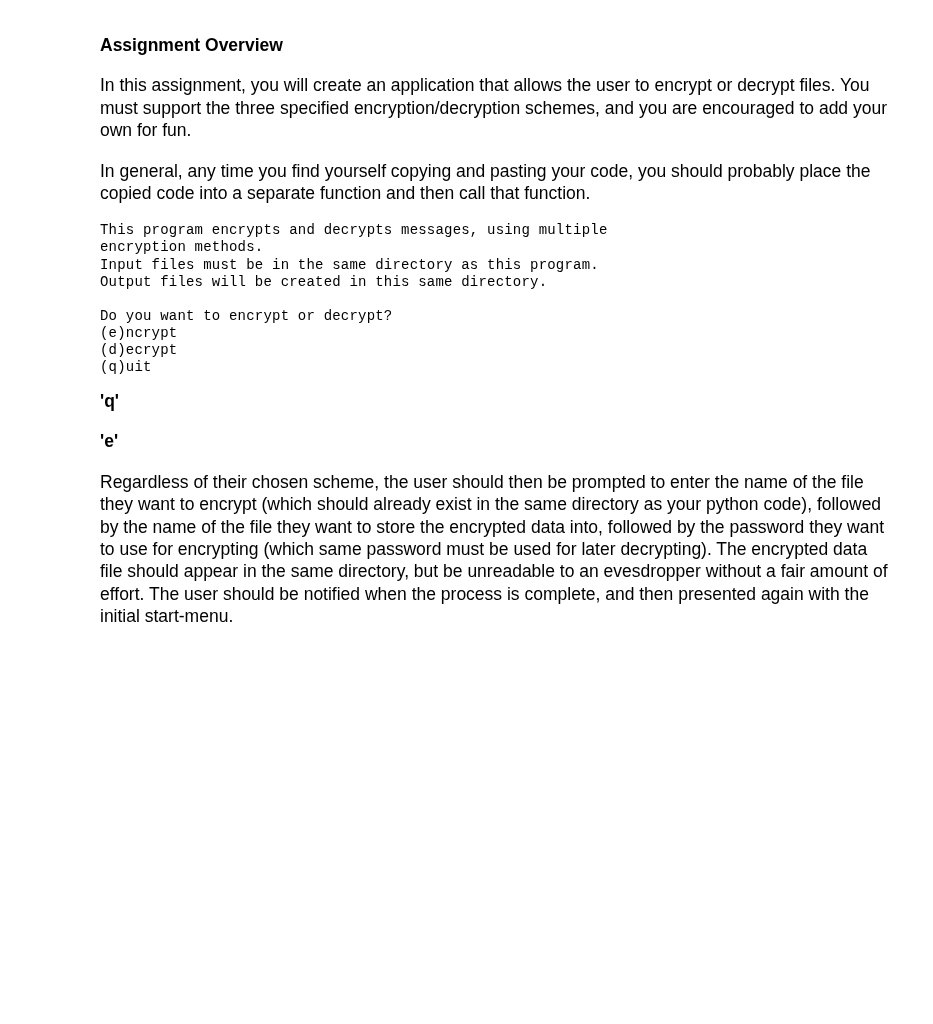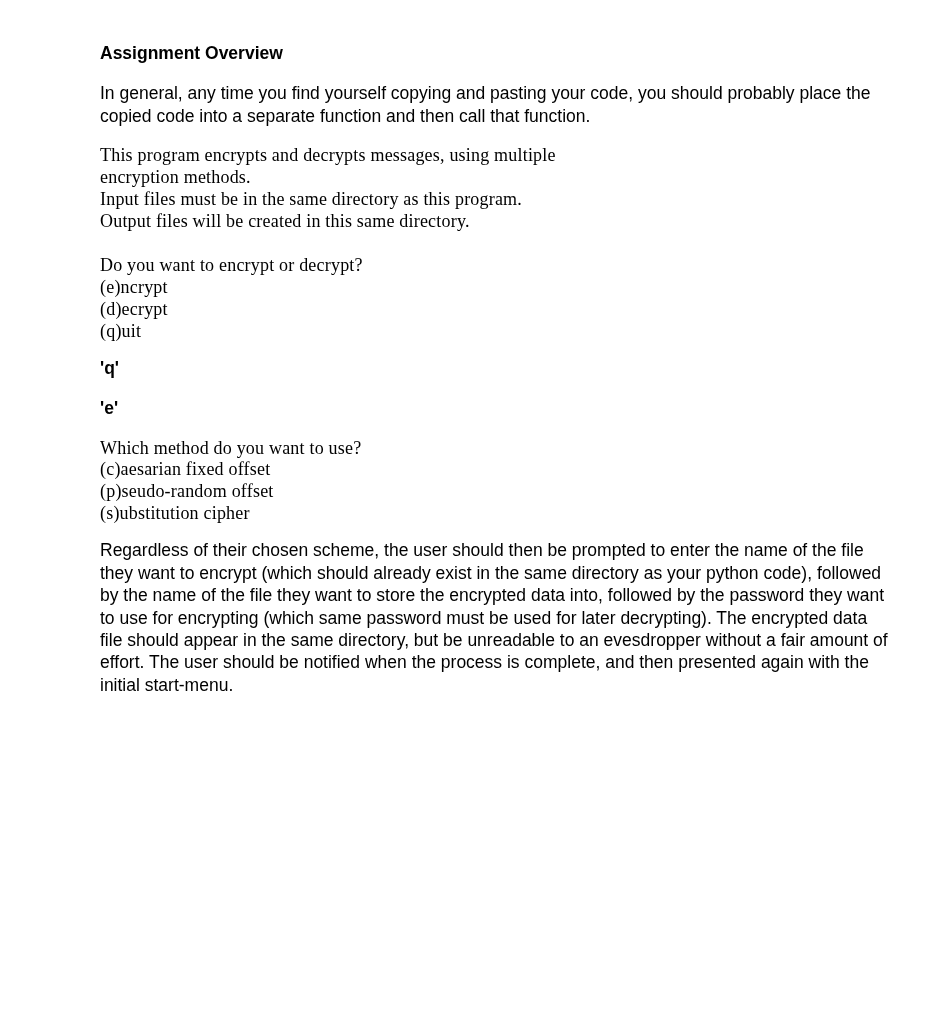--- a/index.html
+++ b/index.html
@@ -6,46 +6,47 @@
     margin: 0;
     padding: 0;
     background: #ffffff;
     font-family: Arial, Helvetica, sans-serif;
     font-size: 17.5px;
     color: #000000;
     width: 933px;
     line-height: 1.28;
   }
   .page {
-    padding: 36px 44px 20px 100px;
+    padding: 28px 44px 20px 100px;
   }
   .heading {
     font-weight: bold;
     margin-top: 6px;
     margin-bottom: 18px;
   }
   .para {
     margin-bottom: 18px;
   }
   .mono {
-    font-family: Liberation Serif, serif;
-    font-size: 18px;
+    font-family: Liberation Mono, monospace;
+    font-size: 14px;
     white-space: pre;
     line-height: 1.22;
     margin-bottom: 14px;
     letter-spacing: 0.2px;
   }
 </style>
 </head>
 <body>
 
 <div class="page">
 
   <div class="heading">Assignment Overview</div>
 
+  <div class="para">In this assignment, you will create an application that allows the user to encrypt or decrypt files. You must support the three specified encryption/decryption schemes, and you are encouraged to add your own for fun.</div>
 
   <div class="para">In general, any time you find yourself copying and pasting your code, you should probably place the copied code into a separate function and then call that function.</div>
 
 
 
   <div class="mono">This program encrypts and decrypts messages, using multiple
 encryption methods.
 Input files must be in the same directory as this program.
 Output files will be created in this same directory.
 
@@ -53,20 +54,16 @@
 (e)ncrypt
 (d)ecrypt
 (q)uit</div>
 
   <div class="heading">'q'</div>
 
 
   <div class="heading">'e'</div>
 
 
-  <div class="mono">Which method do you want to use?
-(c)aesarian fixed offset
-(p)seudo-random offset
-(s)ubstitution cipher</div>
 
   <div class="para">Regardless of their chosen scheme, the user should then be prompted to enter the name of the file they want to encrypt (which should already exist in the same directory as your python code), followed by the name of the file they want to store the encrypted data into, followed by the password they want to use for encrypting (which same password must be used for later decrypting). The encrypted data file should appear in the same directory, but be unreadable to an evesdropper without a fair amount of effort. The user should be notified when the process is complete, and then presented again with the initial start-menu.</div>
 
 </div>
 
 </body></html>

